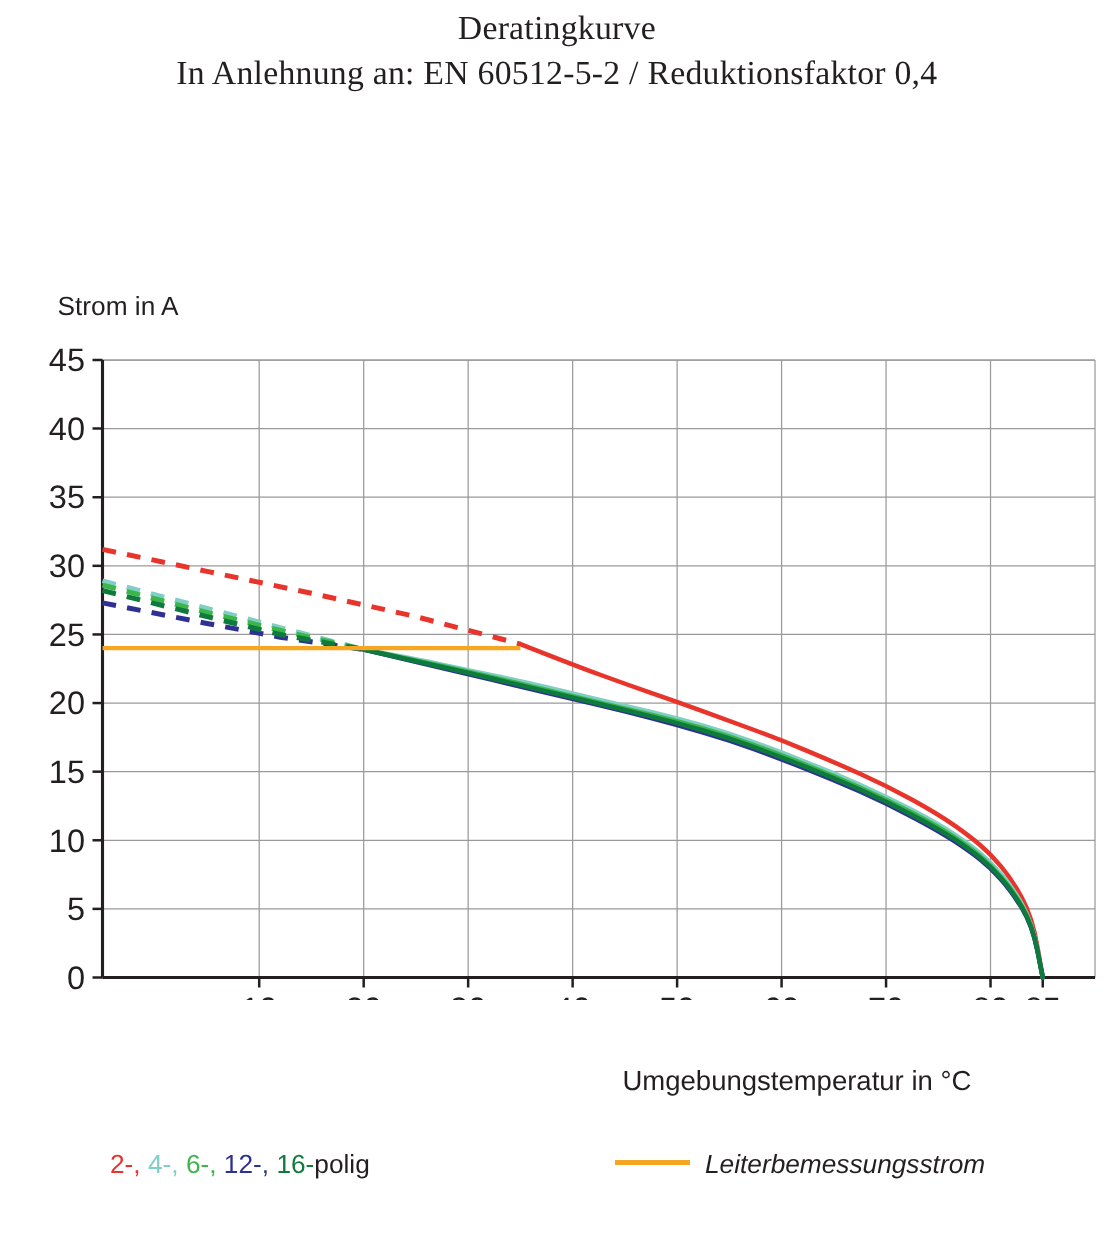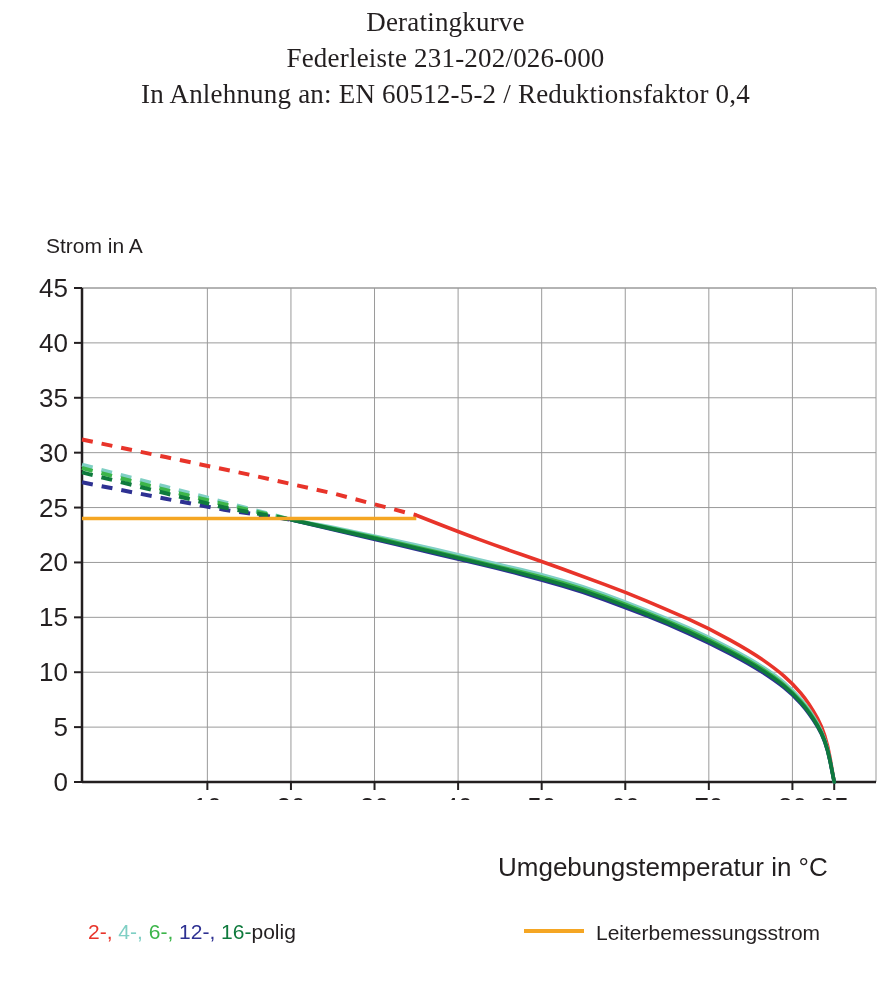--- a/index.html
+++ b/index.html
@@ -26,61 +26,60 @@
   .sup{font-size:17px;vertical-align:super;}
   .ylabel{
     position:absolute;
     left:46px; top:234px;
     font-size:21px;
     text-align:center;
   }
   .xlabel{
     position:absolute;
     left:498px; top:852px;
-    font-size:26px;
+    font-size:22px;
   }
   .plot-wrap{
     position:absolute;
     left:0; top:270px;
     width:891px;height:530px;
   }
   svg{display:block;}
   .legend{
     position:absolute;
     left:0; top:920px;
     width:891px;height:60px;
     font-size:21px;
   }
   .legend-poles{
     position:absolute;left:88px;top:0;white-space:nowrap;text-align:center;
   }
   .legend-poles span{font-size:21px;}
   .legend-right{
-    position:absolute;left:524px;top:0;white-space:nowrap;
+    position:absolute;left:492px;top:0;white-space:nowrap;font-style:italic;
   }
   .legend-line{
     display:inline-block;
     width:60px;height:4px;
     background:#f5a623;
     vertical-align:middle;
     margin-right:12px;
     margin-bottom:4px;
   }
   .legend-right-label{
     display:inline-block;
     vertical-align:middle;
     font-size:21px;
   }
 </style>
 </head>
 <body>
 
 <div class="title-block">
   <div class="title-line">Deratingkurve</div>
-  <div class="title-line">Federleiste 231-202/026-000</div>
   <div class="title-line">In Anlehnung an: EN 60512-5-2 / Reduktionsfaktor 0,4</div>
 </div>
 
 <div class="ylabel">Strom in A</div>
 
 <div class="plot-wrap">
   <svg id="chart-svg" width="891" height="530" viewBox="0 0 891 530">
       <line x1="207.36842105263156" y1="18" x2="207.36842105263156" y2="512" stroke="#9a9a9a" stroke-width="1"></line>
       <line x1="290.9473684210526" y1="18" x2="290.9473684210526" y2="512" stroke="#9a9a9a" stroke-width="1"></line>
       <line x1="374.52631578947364" y1="18" x2="374.52631578947364" y2="512" stroke="#9a9a9a" stroke-width="1"></line>

